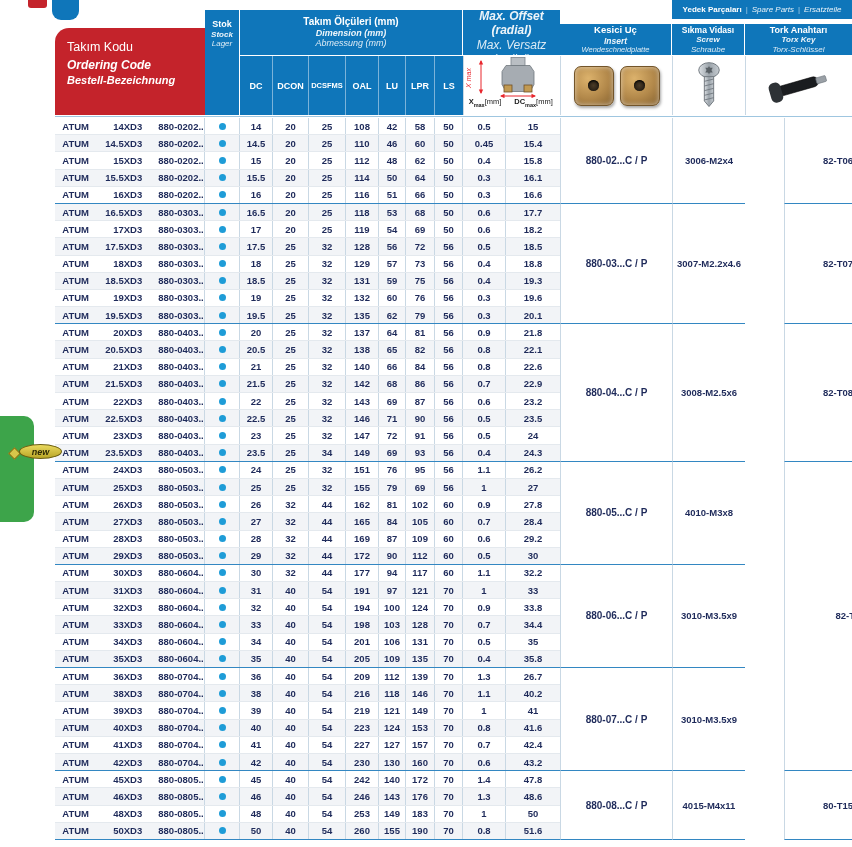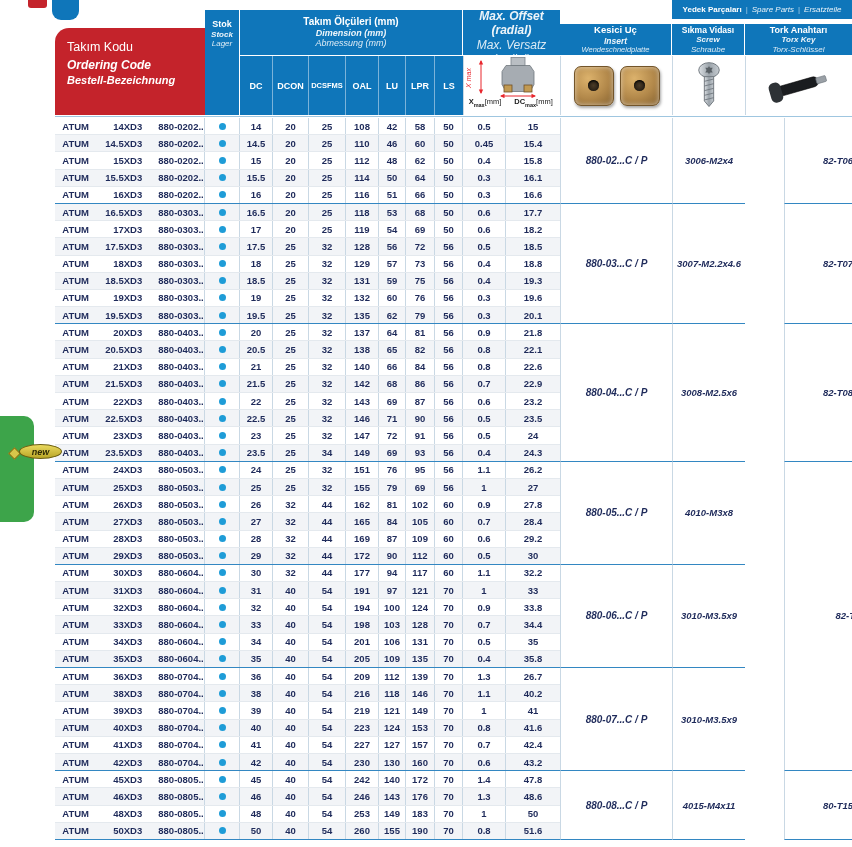--- a/index.html
+++ b/index.html
@@ -89,21 +89,21 @@
   .c.code .ocode{padding-left:16px;}
   .c.col-dcmax{border-right:none;}
   .dot{width:7px;height:7px;border-radius:50%;background:var(--stock-dot);display:block;}
 
   .rcol{position:absolute;top:0;display:flex;flex-direction:column;}
   .rcol.insert{left:505px;width:112px;}
   .rcol.screw{left:617px;width:73px;}
   .rcol.torx{left:690px;width:107px;margin-left:39px;}
   .gcell{display:flex;align-items:center;justify-content:center;box-sizing:border-box;background:#fff;
          border-left:1px solid var(--grid-line);border-bottom:1px solid var(--group-line);
-         font-size:10px;color:var(--body-text);font-style:italic;}
+         font-size:10px;color:var(--body-text);}
   .gcell.insert-code-cell{font-weight:700;}
   .gcell.screw-cell,.gcell.torx-cell{font-weight:600;font-size:9.5px;}
   sub{font-size:.62em;}
 </style>
 </head>
 <body>
 
 <div class="page">
 
   <div class="tab-red"></div>

